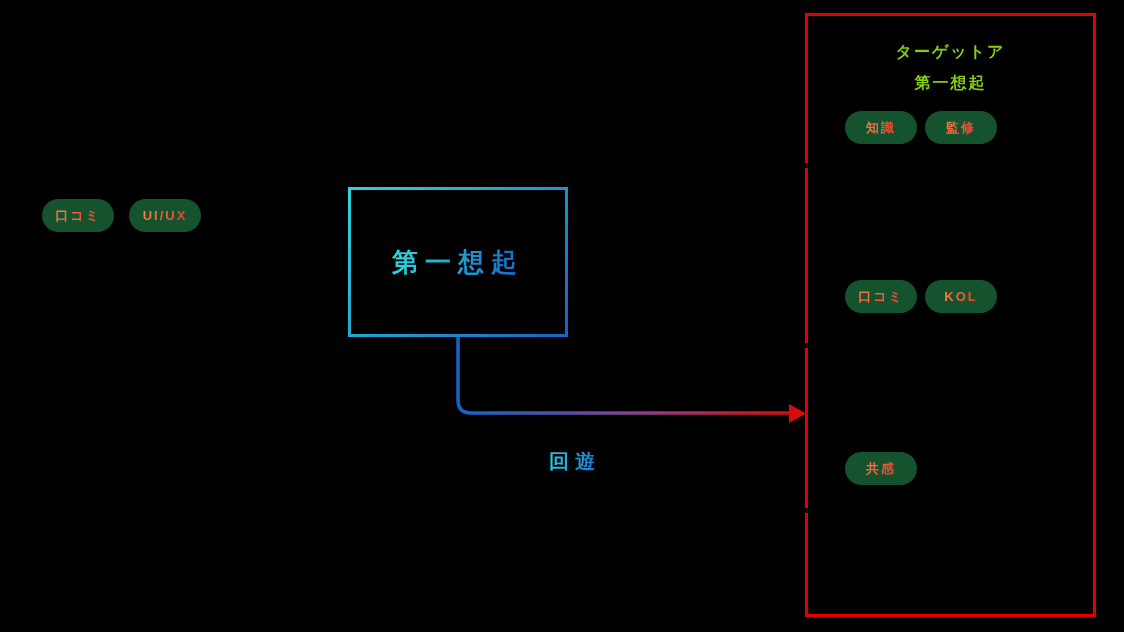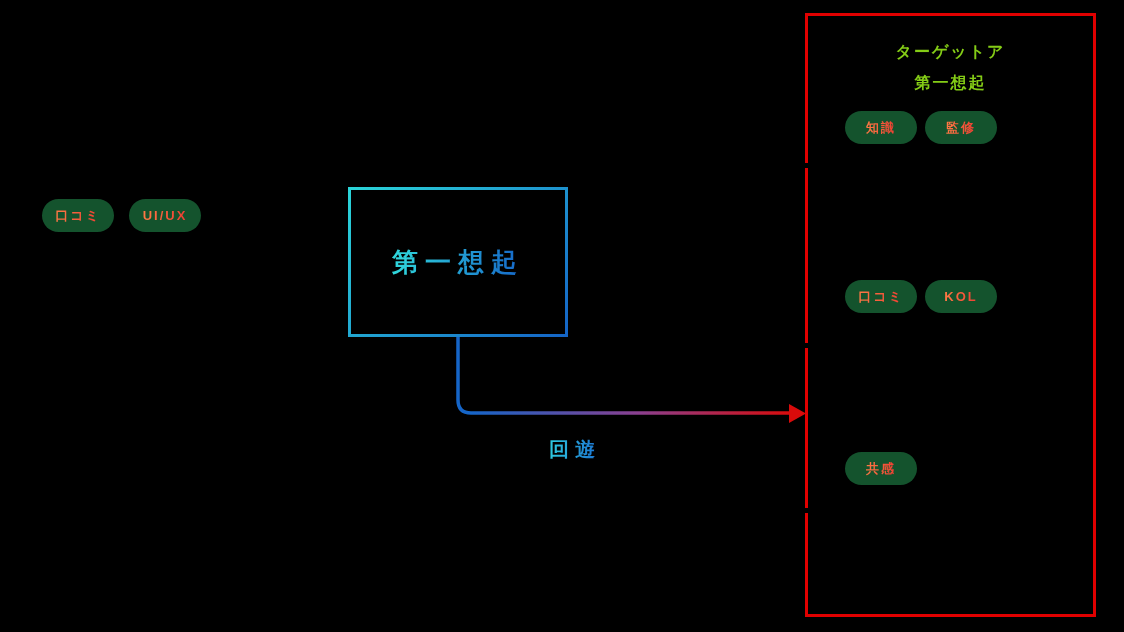--- a/index.html
+++ b/index.html
@@ -91,21 +91,21 @@
   .flow-arrow-svg {
     position: absolute;
     left: 440px;
     top: 330px;
     width: 380px;
     height: 100px;
   }
   .flow-arrow-label {
     position: absolute;
     left: 549px;
-    top: 436px;
+    top: 448px;
     font-size: 20px;
     font-weight: bold;
     letter-spacing: 6px;
     color: #1e9fd4;
     white-space: nowrap;
   }
   @supports ((-webkit-background-clip: text) or (background-clip: text)) {
     .flow-arrow-label {
       background: linear-gradient(90deg, #2ecbe0 0%, #1a6ed0 100%);
       -webkit-background-clip: text;

